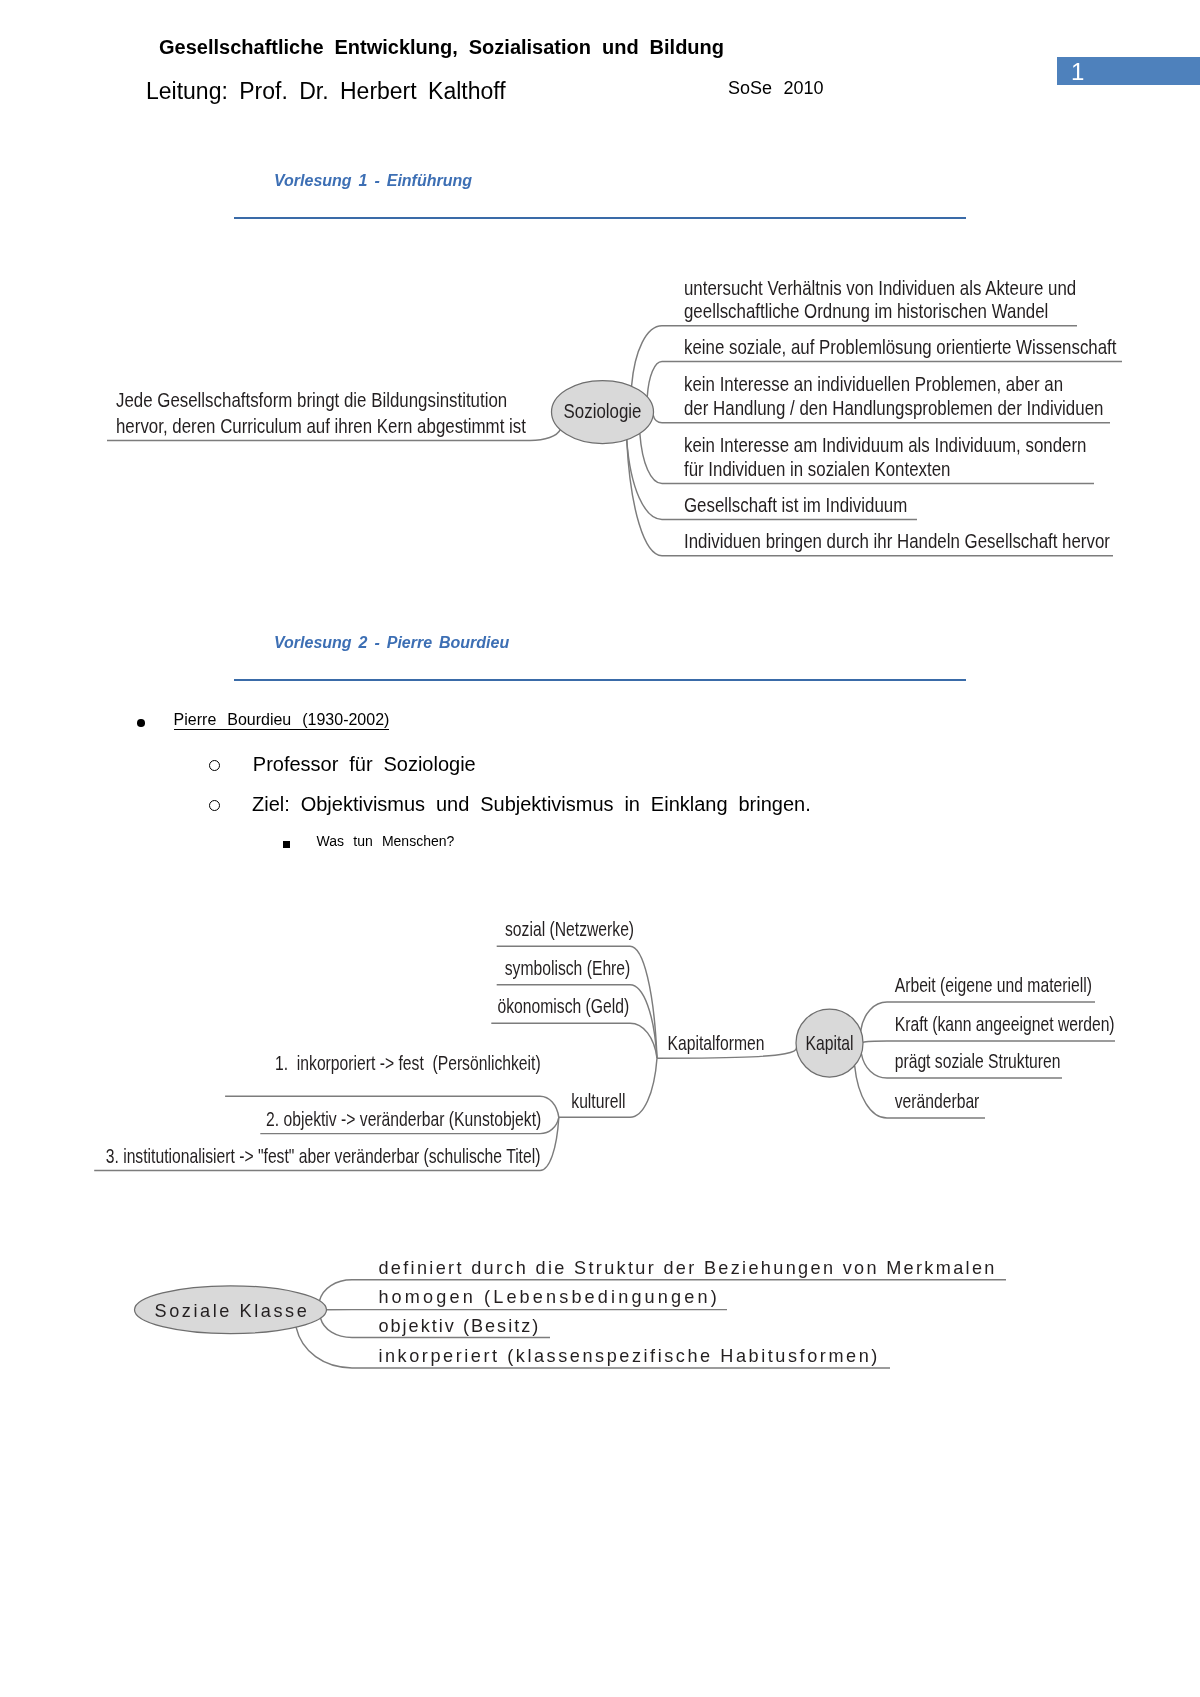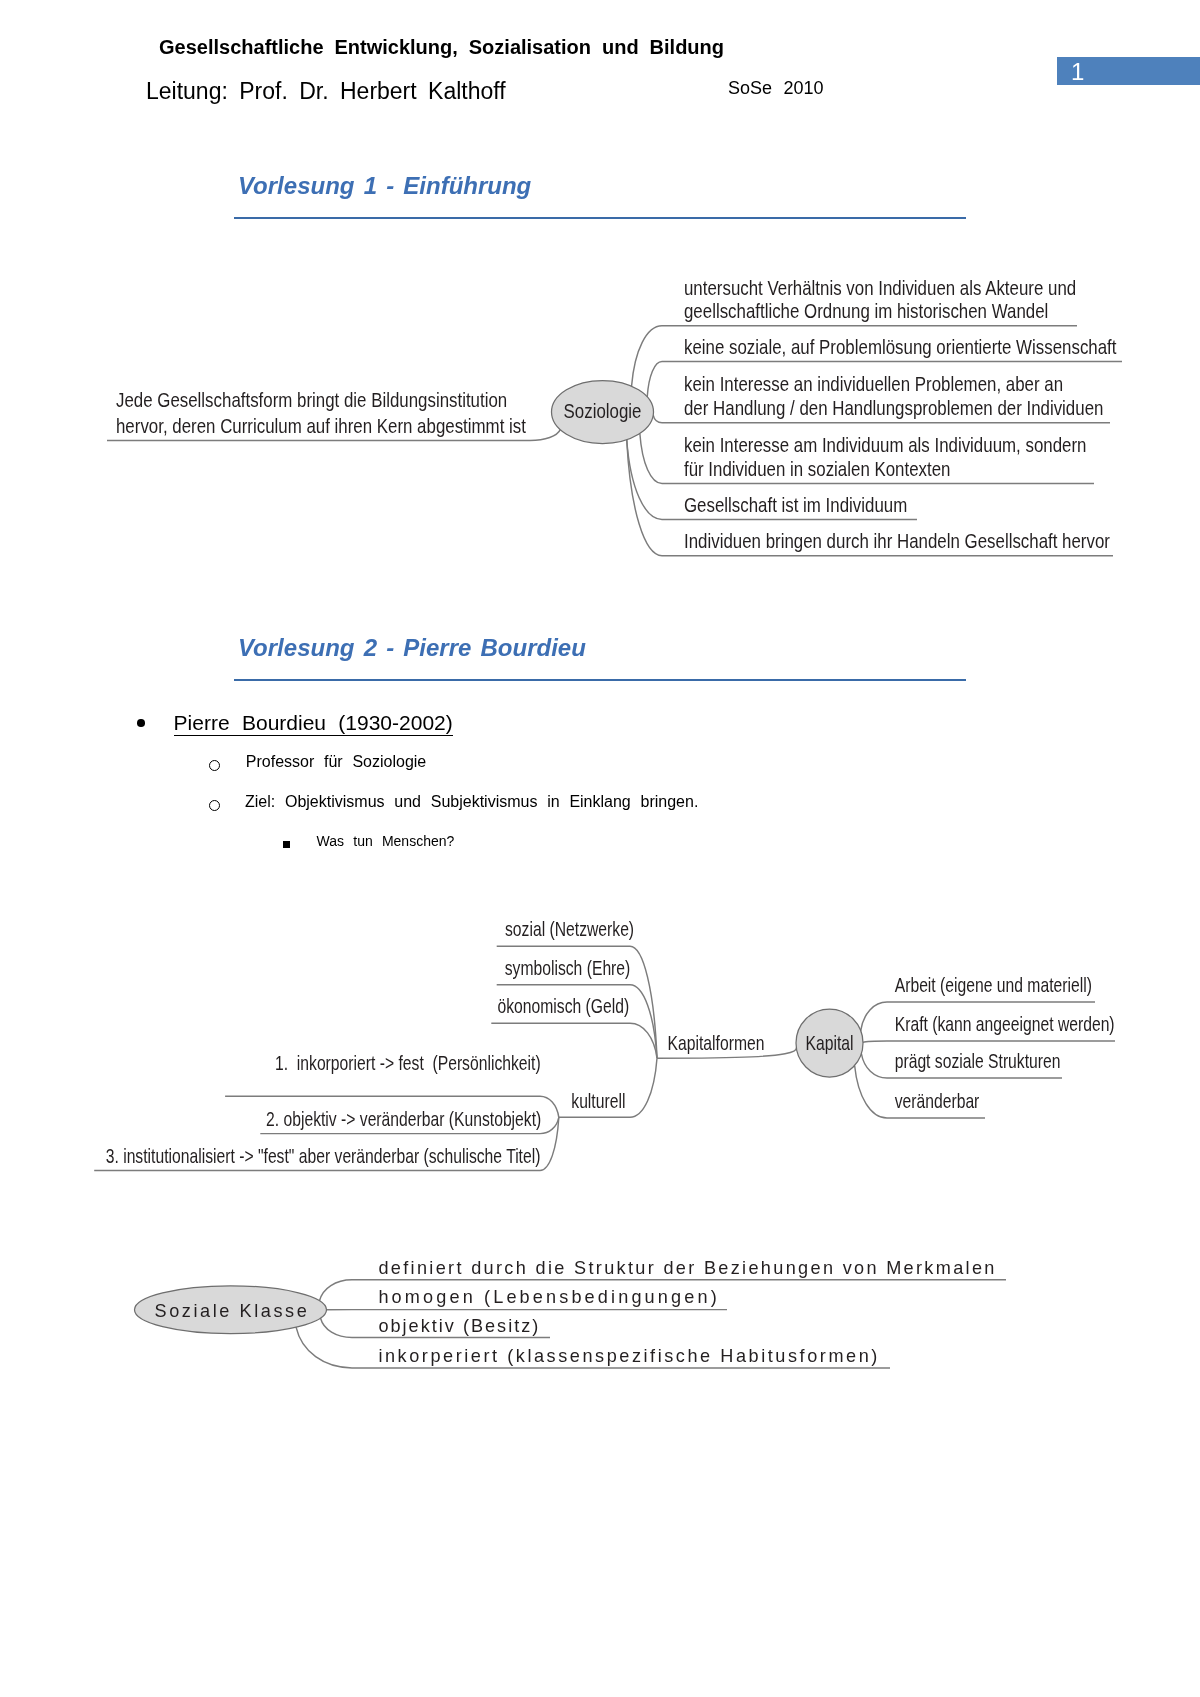--- a/index.html
+++ b/index.html
@@ -5,28 +5,28 @@
 <style>
   html,body{margin:0;padding:0;}
   body{width:1200px;height:1697px;background:#ffffff;position:relative;overflow:hidden;
        font-family:"Liberation Sans",sans-serif;color:#000;}
   .page{position:absolute;inset:0;padding-left:24px;}
   #doc-title{position:absolute;left:159px;top:36px;font-size:20px;font-weight:bold;word-spacing:5.4px;white-space:nowrap;}
   #doc-sub{position:absolute;left:146px;top:78px;font-size:23px;word-spacing:5px;white-space:nowrap;}
   #doc-term{position:absolute;left:728px;top:78px;font-size:18px;word-spacing:6.5px;white-space:nowrap;}
   #page-badge{position:absolute;left:1057px;top:57px;width:160px;height:28px;background:#4e81bc;}
   #page-badge span{position:absolute;left:14px;top:3px;color:#fff;font-size:24px;line-height:24px;}
-  .sec-head{position:absolute;font-size:24px;font-style:italic;font-weight:bold;color:#3d6fb4;word-spacing:2.5px;white-space:nowrap;}
+  .sec-head{position:absolute;font-size:16px;font-style:italic;font-weight:bold;color:#3d6fb4;word-spacing:2.5px;white-space:nowrap;margin-left:36px;}
   .sec-rule{position:absolute;height:2.2px;background:#3a6ba8;}
-  .bullet-l1{position:absolute;font-size:21px;word-spacing:6.5px;white-space:nowrap;}
+  .bullet-l1{position:absolute;font-size:16px;word-spacing:6.5px;white-space:nowrap;}
   .bullet-l1 .txt{border-bottom:1.6px solid #000;padding-bottom:1px;}
   .dot{position:absolute;width:7.6px;height:7.6px;border-radius:50%;background:#000;}
   .circ{position:absolute;width:9.2px;height:9.2px;border-radius:50%;border:1.3px solid #000;}
   .sq{position:absolute;width:6.8px;height:6.8px;background:#000;}
-  .bullet-l2{position:absolute;font-size:16px;word-spacing:5.3px;white-space:nowrap;}
+  .bullet-l2{position:absolute;font-size:20px;word-spacing:5.3px;white-space:nowrap;margin-left:7px;}
   .bullet-l3{position:absolute;font-size:14px;word-spacing:5.3px;white-space:nowrap;}
   svg{position:absolute;overflow:visible;}
   .mm text{font-family:"Liberation Sans",sans-serif;fill:#231f20;}
   .mm path,.mm line{fill:none;stroke:#7c7c7c;stroke-width:1.45;}
   .mm ellipse{fill:#d9d9d9;stroke:#6e6e6e;stroke-width:1.25;}
 </style>
 </head>
 <body>
 
 <div class="page">

